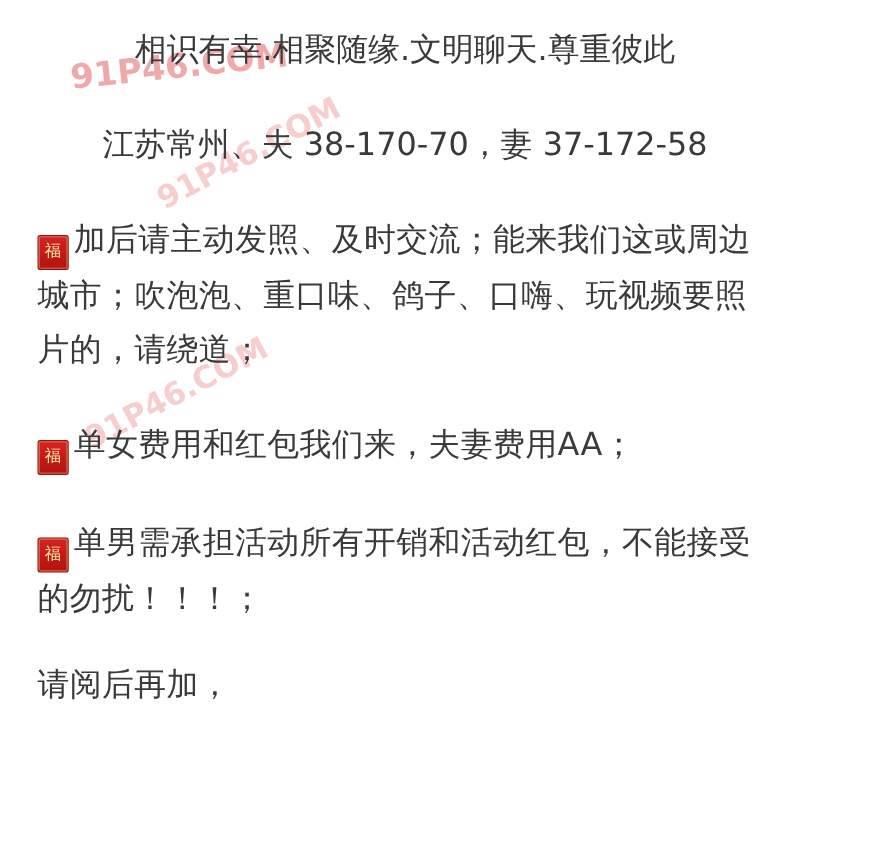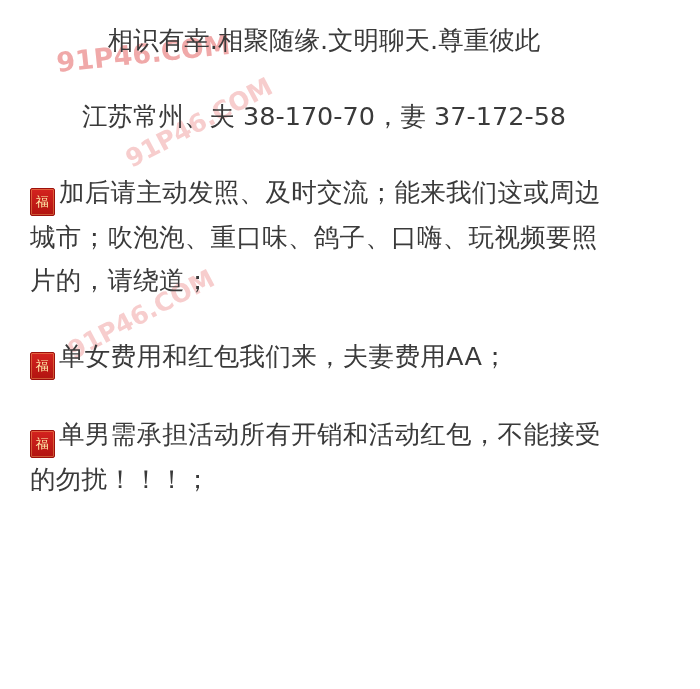--- a/index.html
+++ b/index.html
@@ -114,15 +114,18 @@
   </div>
 
   <div class="para line">
     <span class="fu-icon">福</span><span>单女费用和红包我们来，夫妻费用AA；</span>
   </div>
 
   <div class="para line">
     <span class="fu-icon">福</span><span>单男需承担活动所有开销和活动红包，不能接受的勿扰！！！；</span>
   </div>
 
+  <div class="para loose line">
+    <span>请阅后再加，</span>
+  </div>
 
 
 </div>
 
 </body></html>

